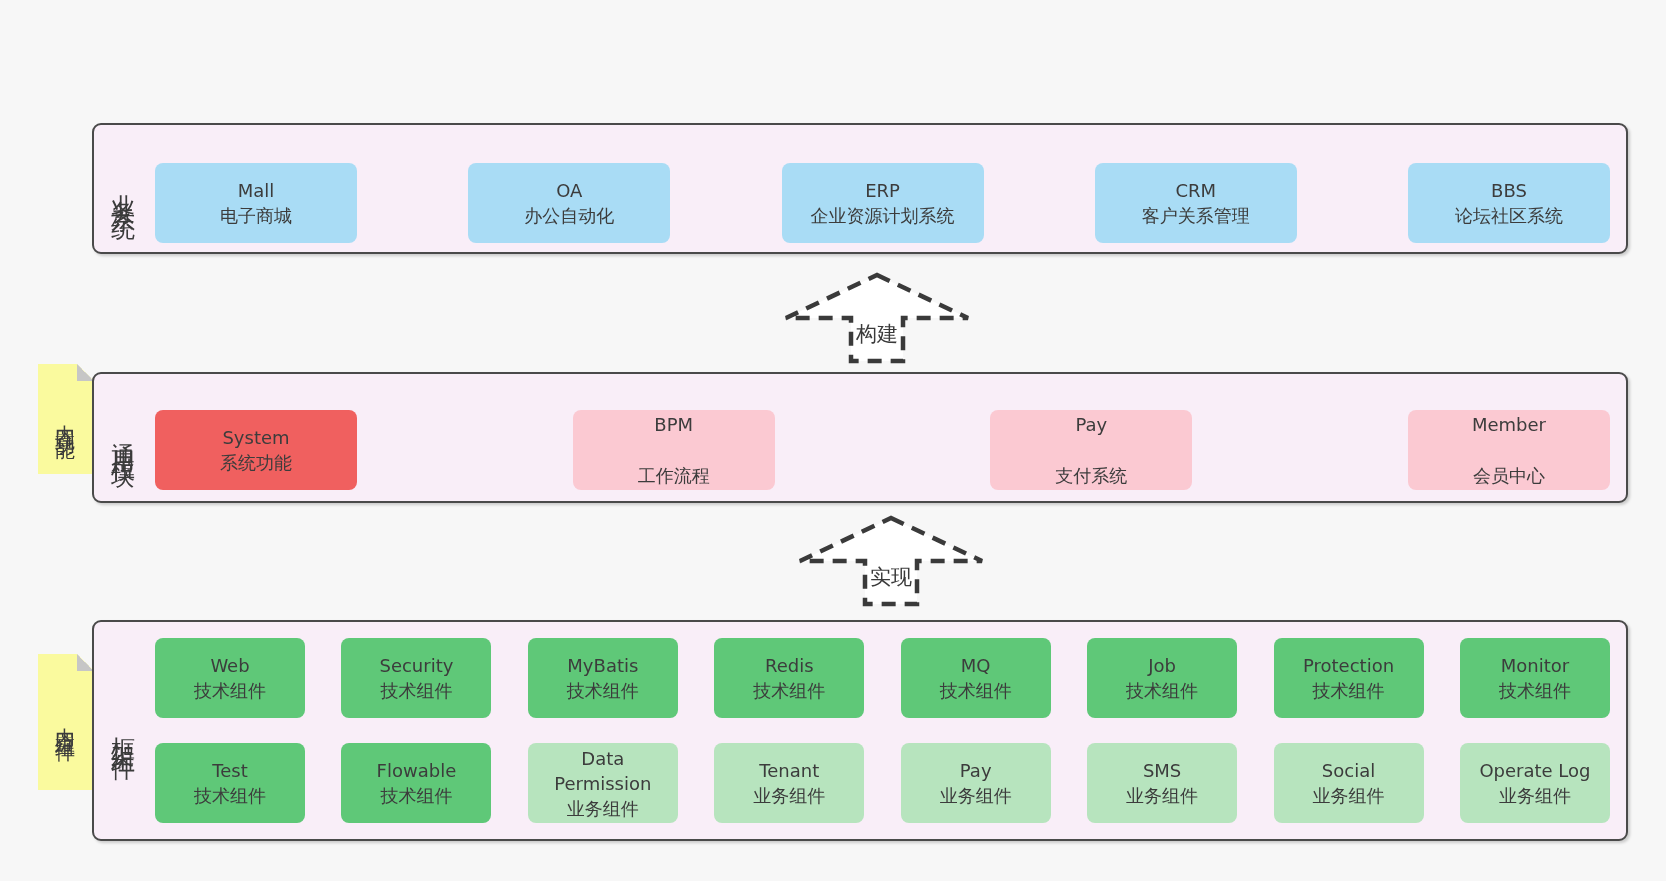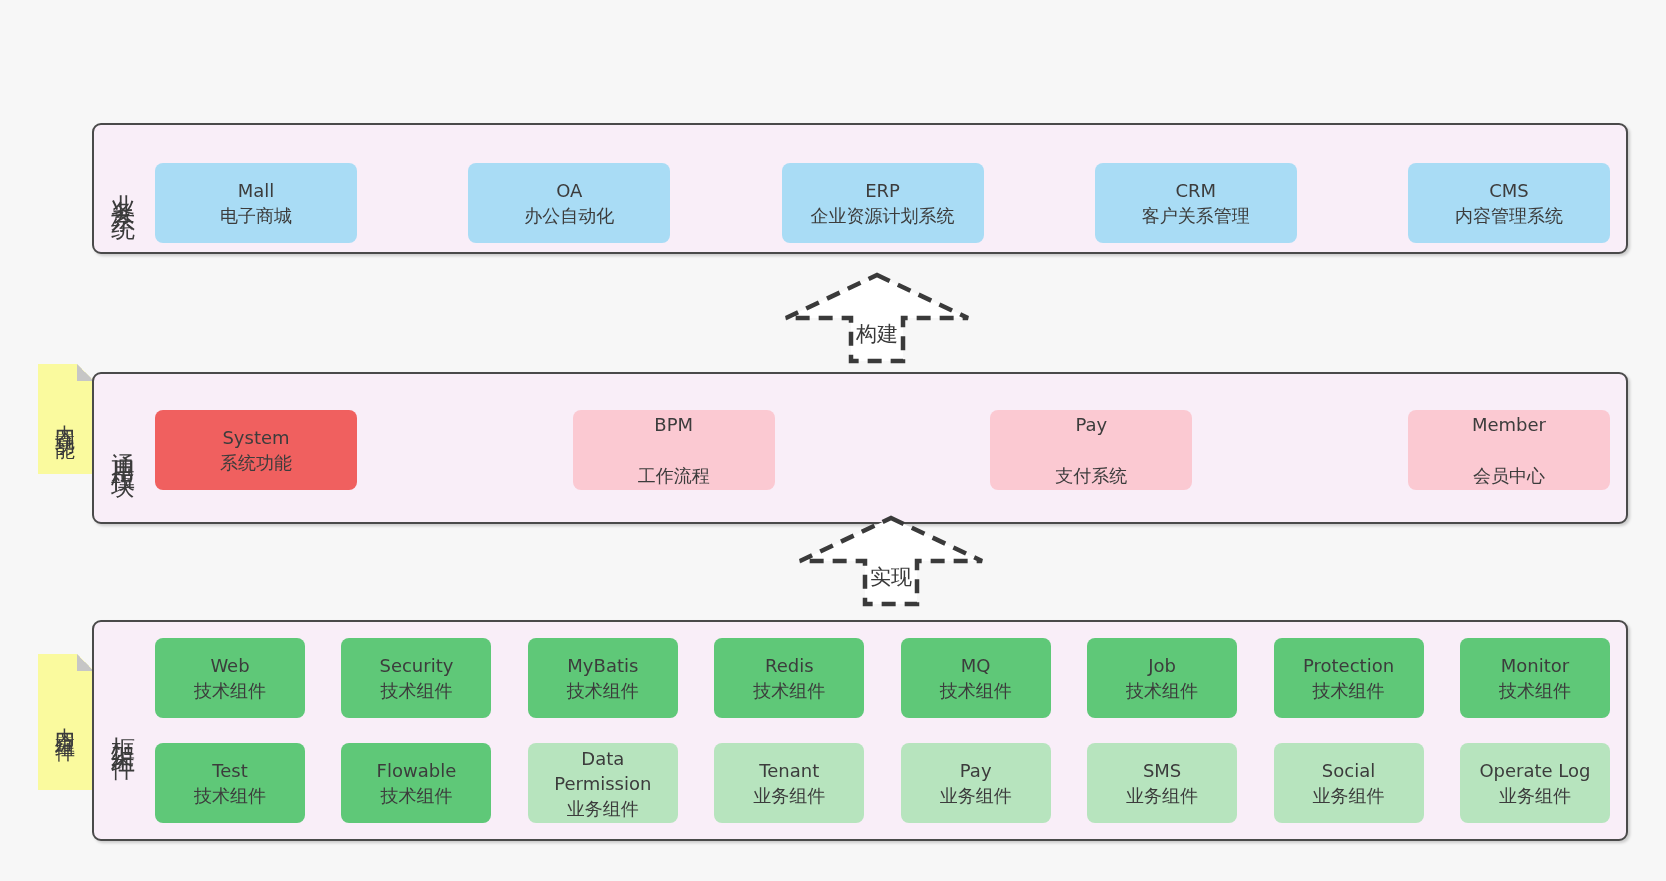--- a/index.html
+++ b/index.html
@@ -5,21 +5,21 @@
   html,body{margin:0;padding:0;background:#f7f7f7;}
   body{font-family:"DejaVu Sans","Liberation Sans",sans-serif;color:#3b3b3b;}
   #stage{position:relative;width:1666px;height:881px;background:#f7f7f7;overflow:hidden;}
 
   .section{
     position:absolute;left:92px;width:1536px;box-sizing:border-box;
     background:#f9eef8;border:2px solid #4a4a4a;border-radius:9px;
     box-shadow:2px 2px 3px rgba(0,0,0,0.18);
   }
   #section-business{top:123px;height:131px;}
-  #section-modules{top:372px;height:152px;}
+  #section-modules{top:372px;height:131px;}
   #section-components{top:620px;height:221px;padding-left:21px;}
 
   .v-label{
     position:absolute;left:13px;top:50%;transform:translateY(-50%);
     writing-mode:vertical-rl;text-orientation:upright;
     font-size:24px;letter-spacing:7px;color:#3b3b3b;white-space:nowrap;
   }
 
   .row{position:absolute;left:61px;right:16px;display:flex;justify-content:space-between;}
   #section-business .row{top:26px;}
@@ -89,22 +89,22 @@
         </div>
         <div class="box w202 blue">
           <span class="en">ERP</span>
           <span class="zh">企业资源计划系统</span>
         </div>
         <div class="box w202 blue">
           <span class="en">CRM</span>
           <span class="zh">客户关系管理</span>
         </div>
         <div class="box w202 blue">
-          <span class="en">CMS</span>
-          <span class="zh">内容管理系统</span>
+          <span class="en">BBS</span>
+          <span class="zh">论坛社区系统</span>
         </div>
       </div>
   </div>
 
   <div class="arrow" id="arrow-build">
     <svg viewBox="0 0 190 94" xmlns="http://www.w3.org/2000/svg">
       <path d="M95 4 L186 47 L121 47 L121 90 L69 90 L69 47 L4 47 Z" fill="#ffffff" stroke="#3a3a3a" stroke-width="4.5" stroke-dasharray="14 9"></path>
       <text x="95" y="70" text-anchor="middle">构建</text>
     </svg>
   </div>

